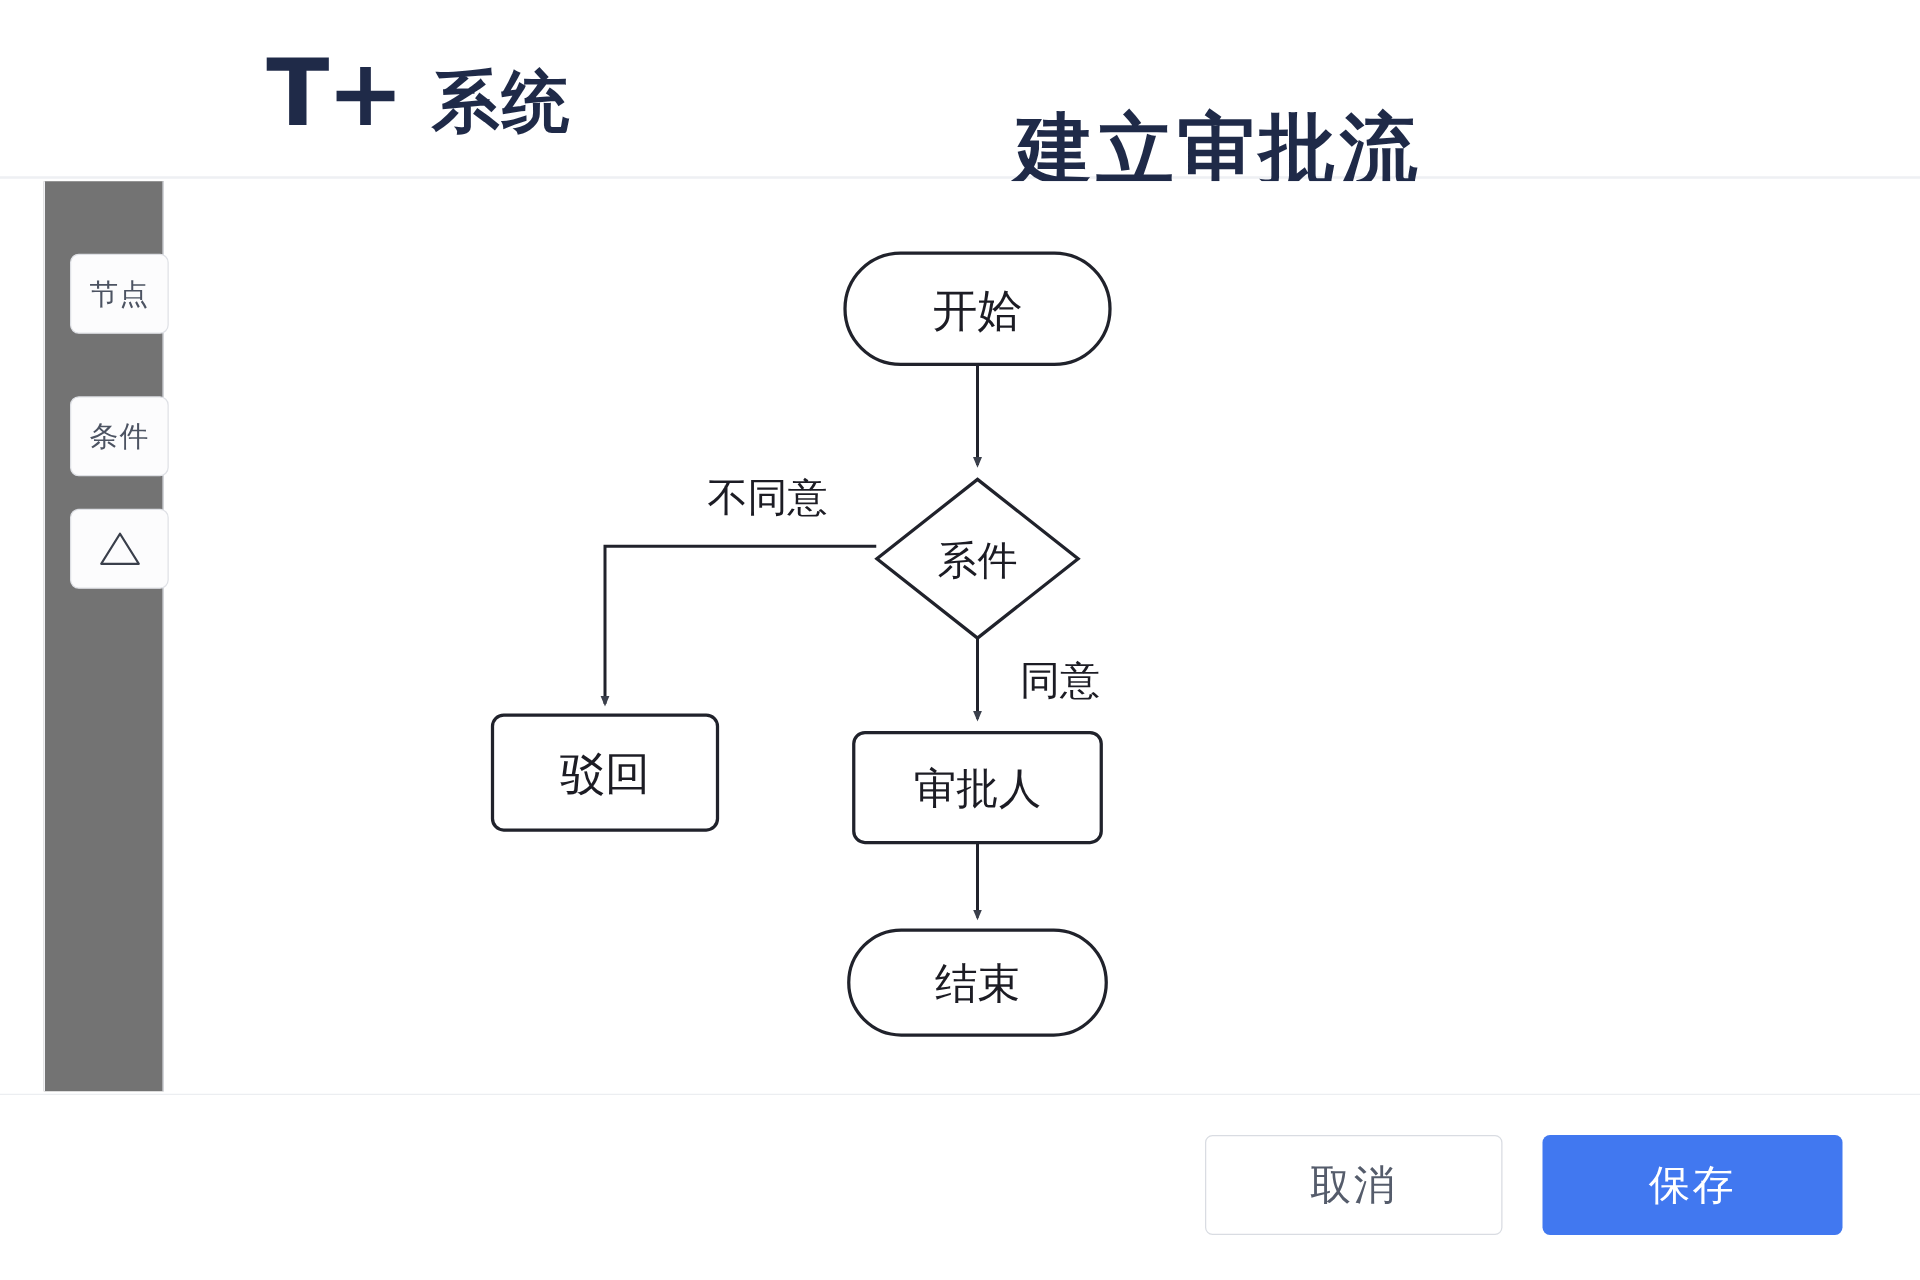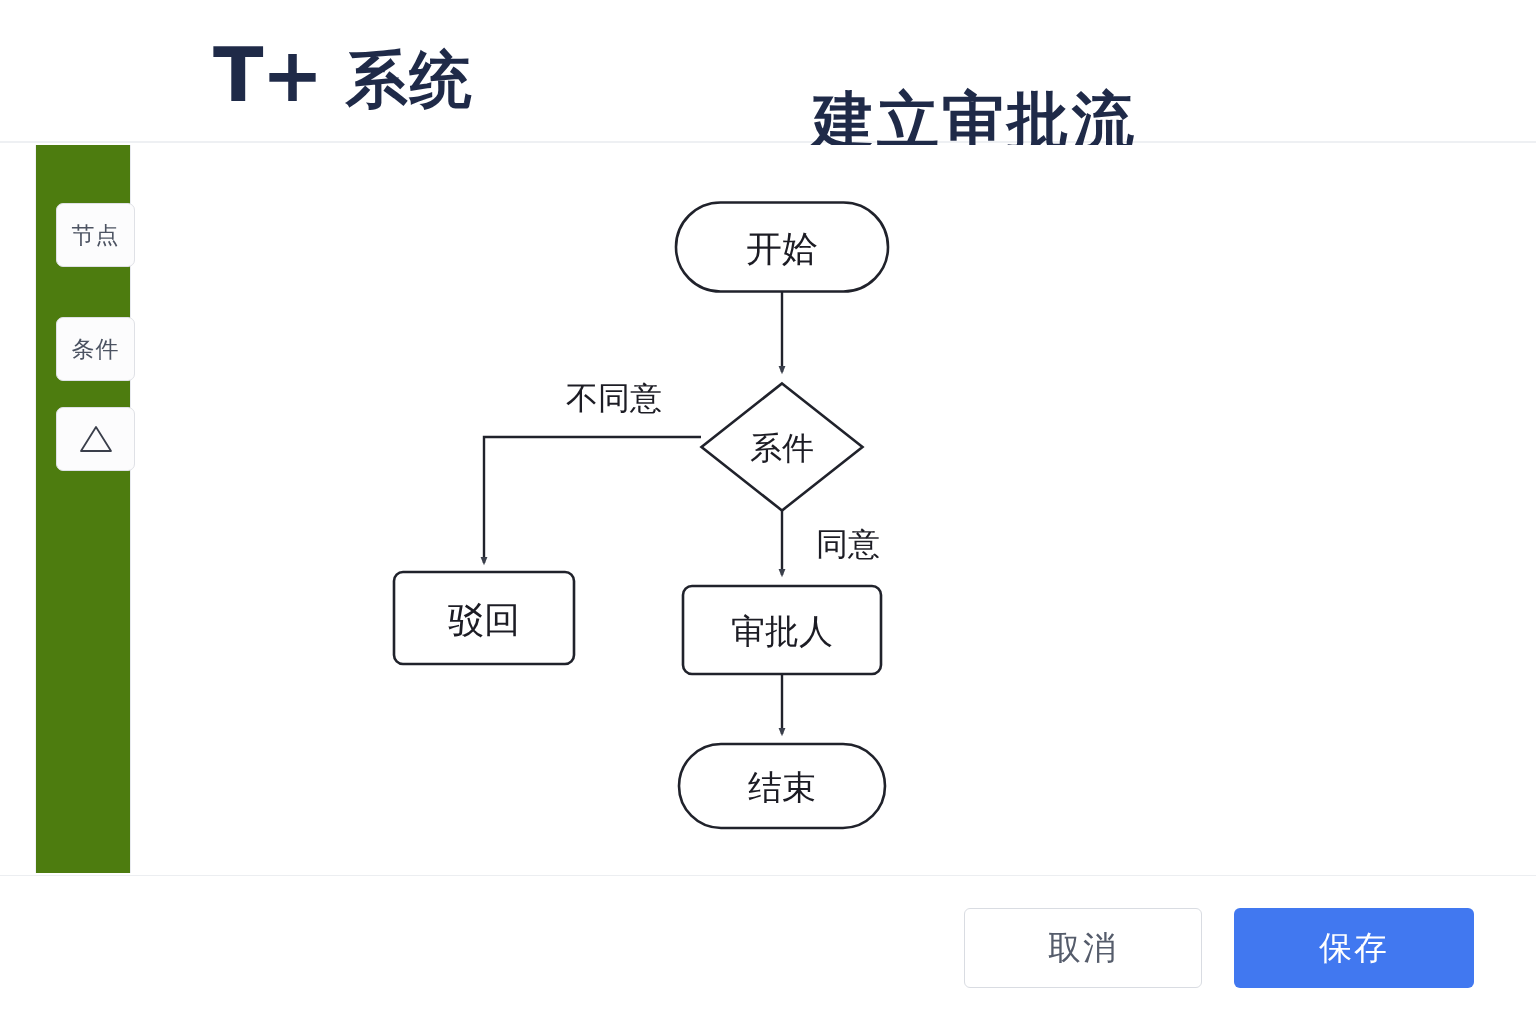--- a/index.html
+++ b/index.html
@@ -34,21 +34,21 @@
     color: #1f2a48;
   }
   #brand-logo .logo-mark {
     font-size: 74px;
     font-weight: 700;
     letter-spacing: -2px;
     line-height: 1;
     font-family: "DejaVu Sans", sans-serif;
   }
   #brand-logo .logo-word {
-    font-size: 62px;
+    font-size: 54px;
     font-weight: 700;
     line-height: 1;
     margin-left: 24px;
     letter-spacing: 2px;
   }
   #page-title {
     position: absolute;
     left: 812px;
     top: 42px;
     font-size: 62px;
@@ -70,21 +70,21 @@
     background: #ffffff;
   }
 
   
   #palette-sidebar {
     position: absolute;
     left: 35px;
     top: 0;
     width: 96px;
     height: 728px;
-    background: #4d7c0f;
+    background: #737373;
     border-right: 1px solid #e8eaef;
     border-left: 1px solid #f1f2f5;
     box-sizing: border-box;
   }
   .palette-item {
     position: absolute;
     left: 20px;
     width: 79px;
     height: 64px;
     background: #fcfcfd;

